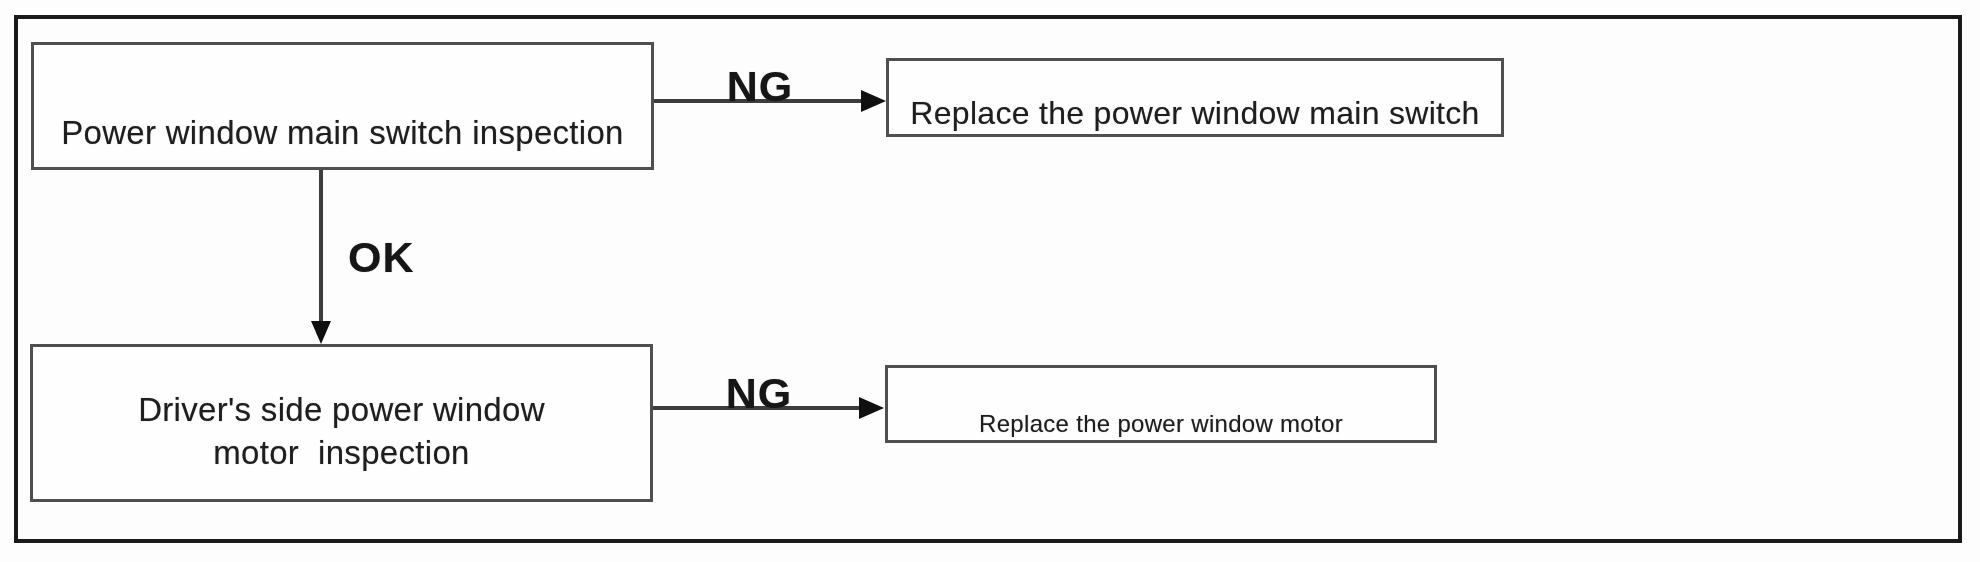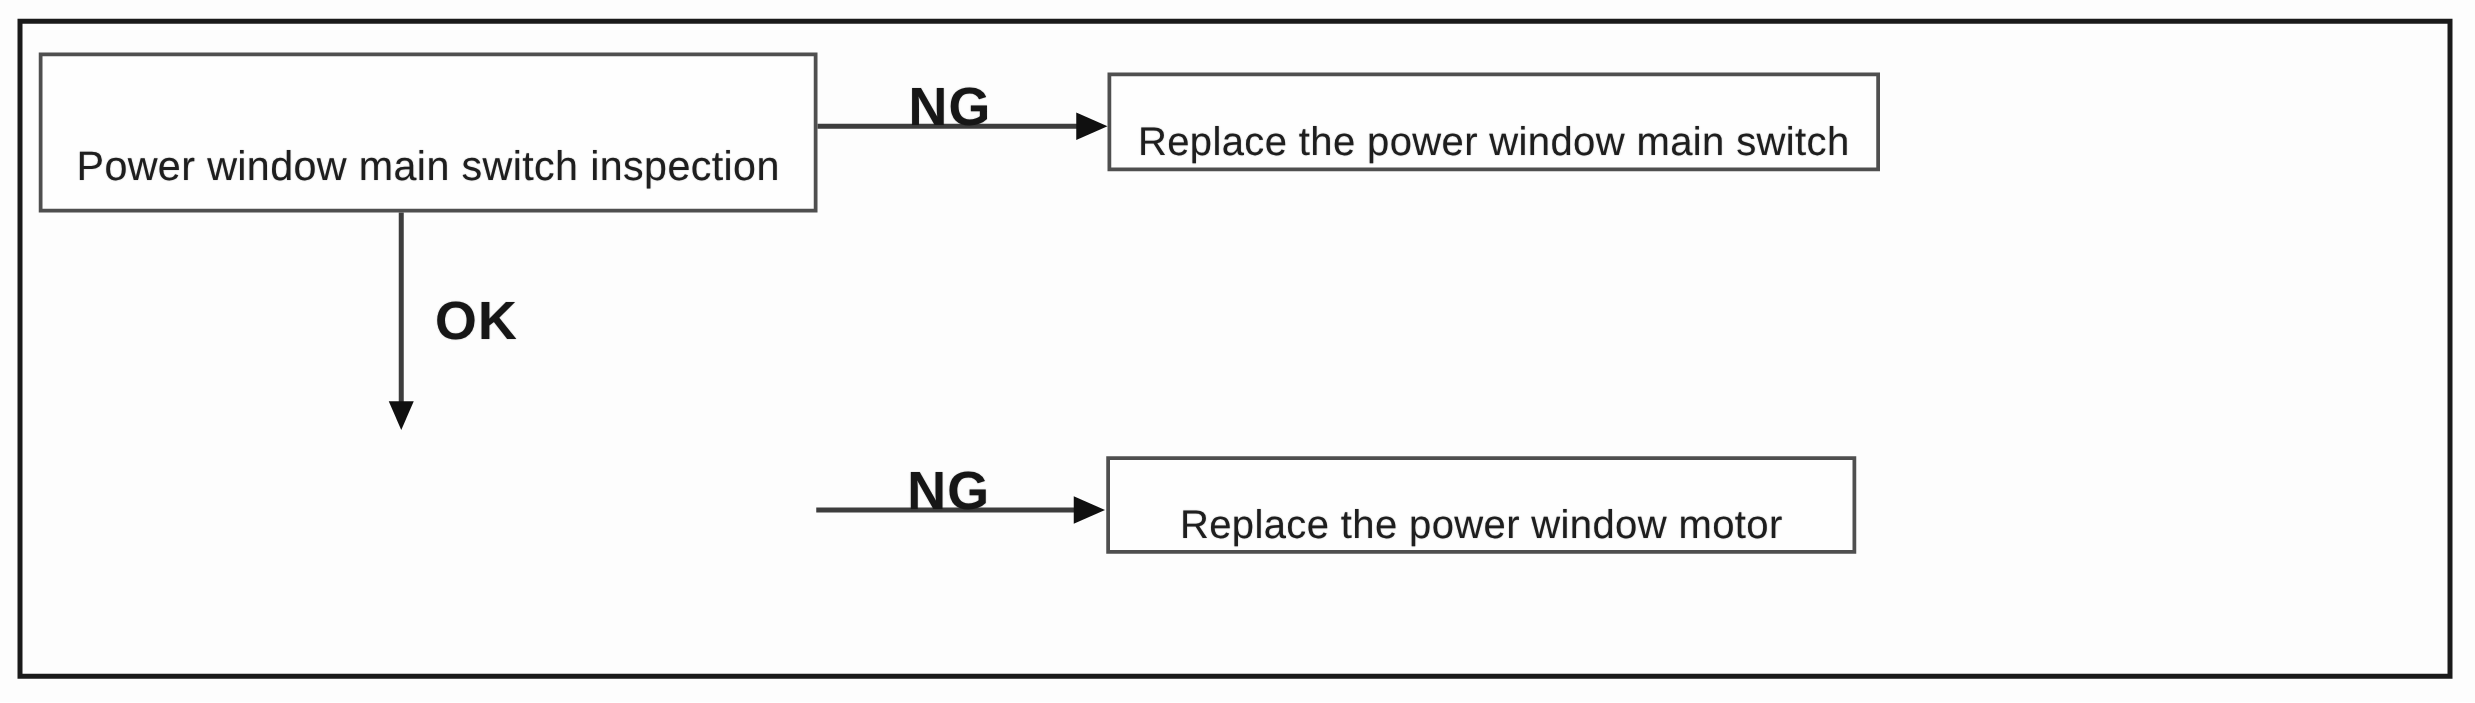--- a/index.html
+++ b/index.html
@@ -36,21 +36,21 @@
     letter-spacing: 0.3px;
   }
   .node-label {
     white-space: pre-wrap;
     line-height: 1.32;
     text-shadow: 0 0 1px rgba(30,30,30,0.45);
   }
   .node-main-switch   { left: 31px;  top: 42px;  width: 623px; height: 128px; padding-bottom: 12px; }
   .node-motor-inspect { left: 30px;  top: 344px; width: 623px; height: 158px; padding-bottom: 24px; }
   .node-replace-switch{ left: 886px; top: 58px;  width: 618px; height: 79px;  font-size: 32px; }
-  .node-replace-motor { left: 885px; top: 365px; width: 600px; height: 78px;  font-size: 32px; }
+  .node-replace-motor { left: 885px; top: 365px; width: 552px; height: 78px;  font-size: 24px; }
 
   .edge-line { position: absolute; background: #3d3d3d; }
   .line-ng-top    { left: 654px; top: 99px;  width: 210px; height: 4px; }
   .line-ok        { left: 319px; top: 170px; width: 4px;   height: 155px; }
   .line-ng-bottom { left: 653px; top: 406px; width: 210px; height: 4px; }
 
   .arrowhead { position: absolute; width: 0; height: 0; }
   .arrowhead.right {
     border-top: 11px solid transparent;
     border-bottom: 11px solid transparent;
@@ -85,20 +85,24 @@
   <div class="outer-frame"></div>
 
   <div class="node node-main-switch">
     <span class="node-label">Power window main switch inspection</span>
   </div>
 
   <div class="node node-replace-switch">
     <span class="node-label">Replace the power window main switch</span>
   </div>
 
+  <div class="node node-motor-inspect">
+    <span class="node-label">Driver's side power window
+motor  inspection</span>
+  </div>
 
   <div class="node node-replace-motor">
     <span class="node-label">Replace the power window motor</span>
   </div>
 
   <div class="edge-line line-ng-top"></div>
   <div class="arrowhead right head-ng-top"></div>
   <span class="edge-label label-ng-top">NG</span>
 
   <div class="edge-line line-ok"></div>

